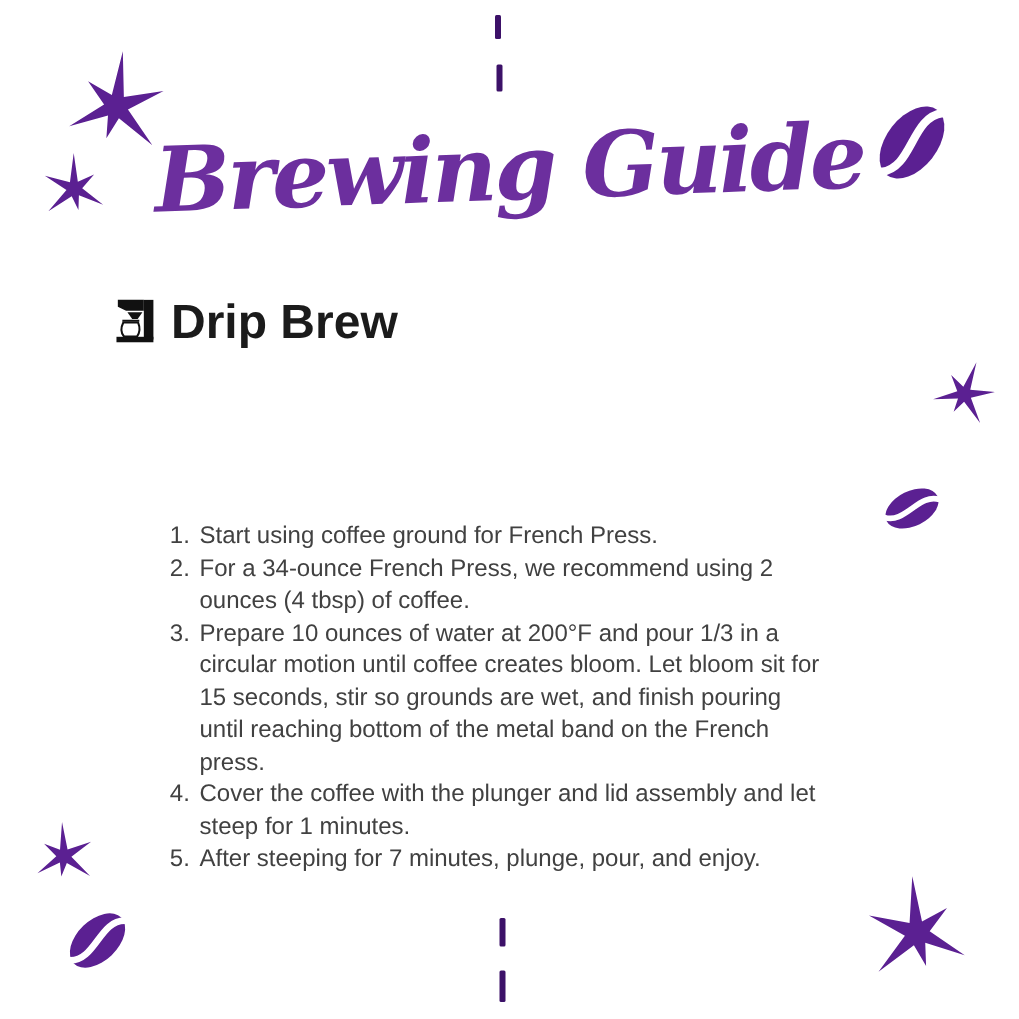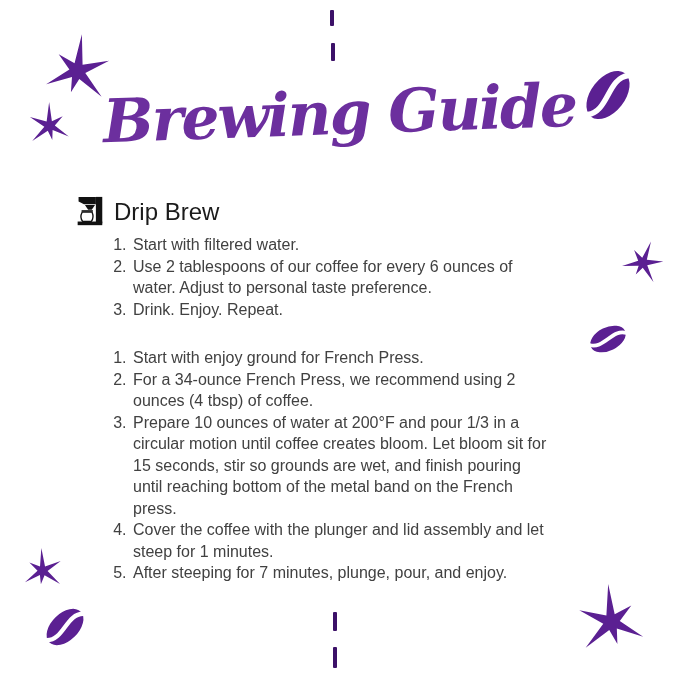--- a/index.html
+++ b/index.html
@@ -18,21 +18,21 @@
     position:absolute;left:0;top:78px;width:100%;text-align:center;
     font-family:"DejaVu Serif",serif;font-style:italic;font-weight:700;
     font-size:60px;letter-spacing:-2px;color:var(--title);
     transform:rotate(-2deg);
   }
   
   .section{position:absolute;left:74px;width:490px;}
   .sec-drip{top:196px;}
   .sec-fp{top:340px;}
   .section-heading{display:flex;align-items:center;gap:9px;
-    font-size:24px;font-weight:400;color:var(--heading);}
+    font-size:32px;font-weight:700;color:var(--heading);}
   .section-heading svg{flex:0 0 auto;}
   .steps{
     margin:7px 0 0;padding-left:57px;width:421px;
     font-size:16px;line-height:21.5px;color:var(--body);
   }
   .steps li{padding-left:2px;}
   
   .deco{position:absolute;fill:var(--decoration);}
   .dash{position:absolute;width:4px;background:var(--dash);border-radius:1px;}
   .d-t1{left:330px;top:10px;height:16px;}
@@ -113,30 +113,25 @@
 
   <div class="title">Brewing Guide</div>
 
   <div class="section sec-drip">
     <div class="section-heading">
       <svg width="31" height="31" viewBox="0 0 34 32">
           <use href="#drip-shape"></use>
         </svg>
       <span>Drip Brew</span>
     </div>
-    <ol class="steps">
-      <li>Start with filtered water.</li>
-      <li>Use 2 tablespoons of our coffee for every 6 ounces of water. Adjust to personal taste preference.</li>
-      <li>Drink. Enjoy. Repeat.</li>
-    </ol>
   </div>
 
   <div class="section sec-fp">
     <ol class="steps">
-      <li>Start with enjoy ground for French Press.</li>
+      <li>Start using coffee ground for French Press.</li>
       <li>For a 34-ounce French Press, we recommend using 2 ounces (4 tbsp) of coffee.</li>
       <li>Prepare 10 ounces of water at 200°F and pour 1/3 in a circular motion until coffee creates bloom. Let bloom sit for 15 seconds, stir so grounds are wet, and finish pouring until reaching bottom of the metal band on the French press.</li>
       <li>Cover the coffee with the plunger and lid assembly and let steep for 1 minutes.</li>
       <li>After steeping for 7 minutes, plunge, pour, and enjoy.</li>
     </ol>
   </div>
 
 </div>
 
 </body></html>

